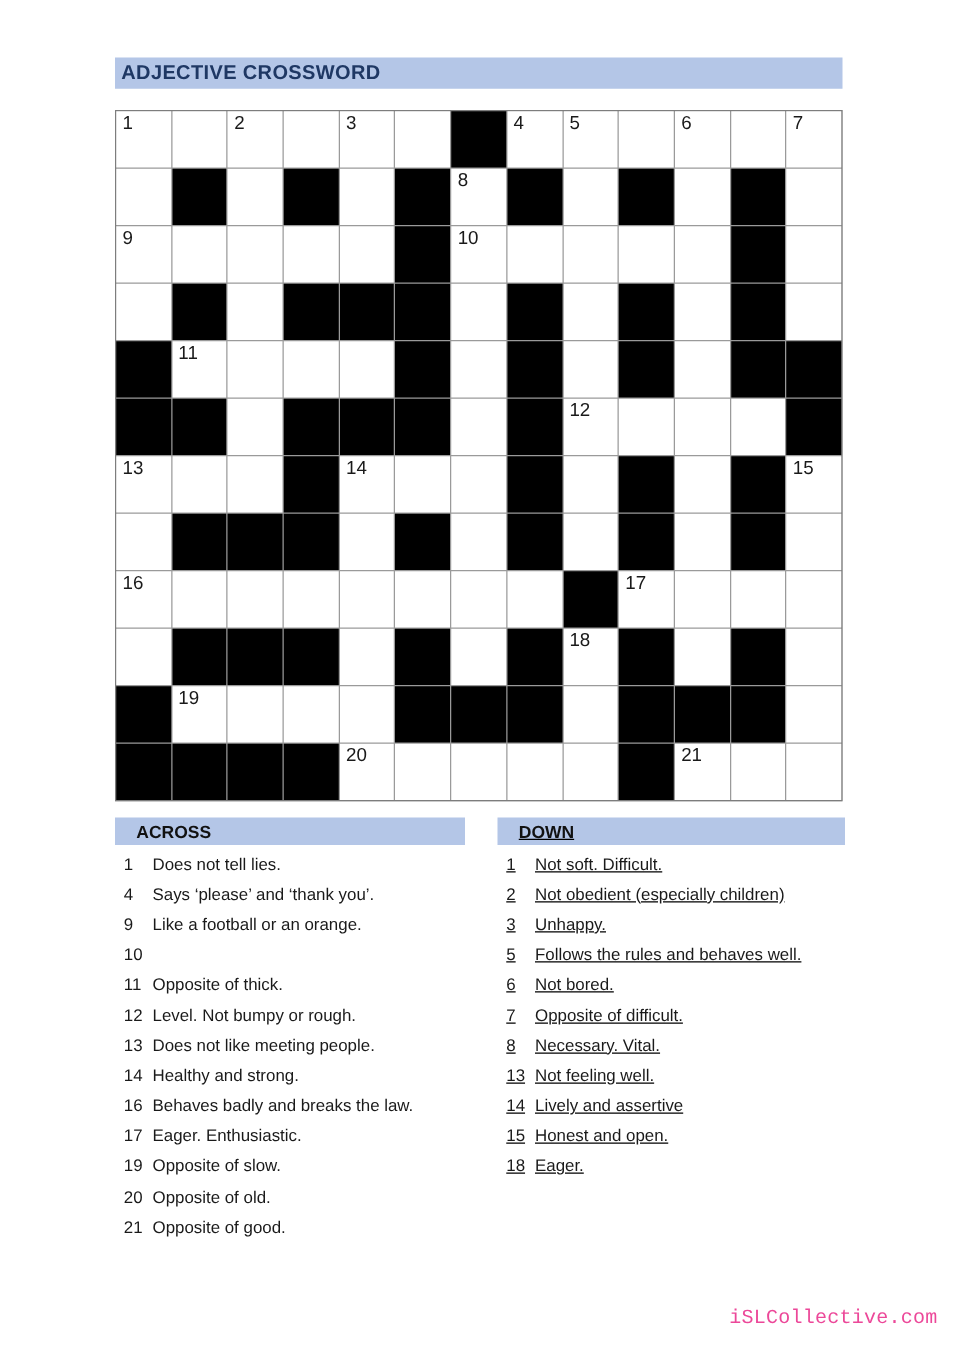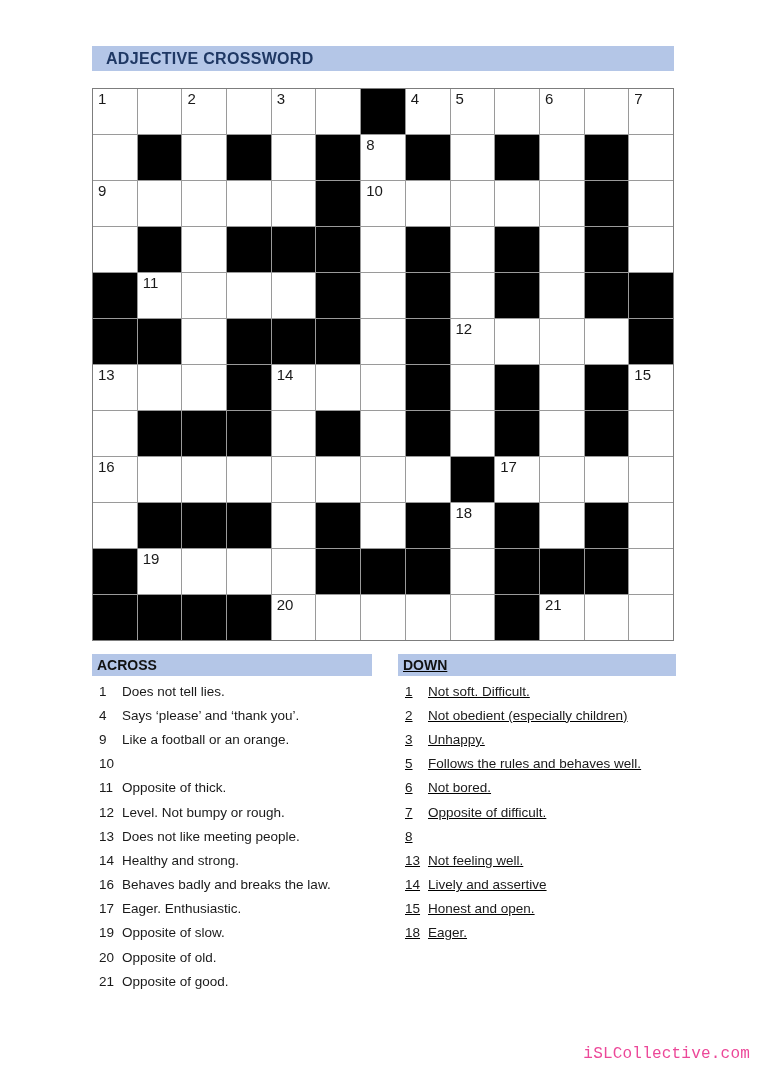--- a/index.html
+++ b/index.html
@@ -15,21 +15,21 @@
 
   .title-bar {
     position: absolute; left: 92px; top: 46px;
     width: 582px; height: 25px;
     background: var(--header-bg, #b4c6e7);
     display: flex; align-items: center;
   }
   .title-text {
     font-weight: bold; font-size: 16px;
     color: var(--title-color, #1f3864);
-    padding-left: 14px; letter-spacing: 0.3px;
+    padding-left: 5px; letter-spacing: 0.3px;
   }
 
   .grid {
     position: absolute; left: 92px; top: 88px;
     width: 582px; height: 553px;
     display: grid;
     grid-template-columns: repeat(13, 1fr);
     grid-template-rows: repeat(12, 1fr);
     gap: 1px;
     background: var(--line-color, #9a9a9a);
@@ -42,21 +42,21 @@
     font-size: 15px; color: #1a1a1a; line-height: 1;
   }
 
   .clue-col { position: absolute; top: 654px; }
   .clue-col.across { left: 92px; width: 280px; }
   .clue-col.down  { left: 398px; width: 278px; text-decoration: underline; }
   .clue-header {
     background: var(--header-bg, #b4c6e7);
     height: 22px; line-height: 22px;
     font-weight: bold; font-size: 14px; color: #111;
-    padding-left: 5px;
+    padding-left: 17px;
   }
   .clue-list { margin-top: 3px; }
   .clue-row {
     display: flex; align-items: center;
     height: 24.2px;
     font-size: 13.5px; color: #1a1a1a;
   }
   .clue-num { flex: none; width: 30px; padding-left: 7px; }
   .clue-text { flex: 1; white-space: nowrap; }
 
@@ -354,20 +354,21 @@
         <div class="clue-row">
           <span class="clue-num">6</span>
           <span class="clue-text">Not bored.</span>
         </div>
         <div class="clue-row">
           <span class="clue-num">7</span>
           <span class="clue-text">Opposite of difficult.</span>
         </div>
         <div class="clue-row">
           <span class="clue-num">8</span>
+          <span class="clue-text">Necessary. Vital.</span>
         </div>
         <div class="clue-row">
           <span class="clue-num">13</span>
           <span class="clue-text">Not feeling well.</span>
         </div>
         <div class="clue-row">
           <span class="clue-num">14</span>
           <span class="clue-text">Lively and assertive</span>
         </div>
         <div class="clue-row">

